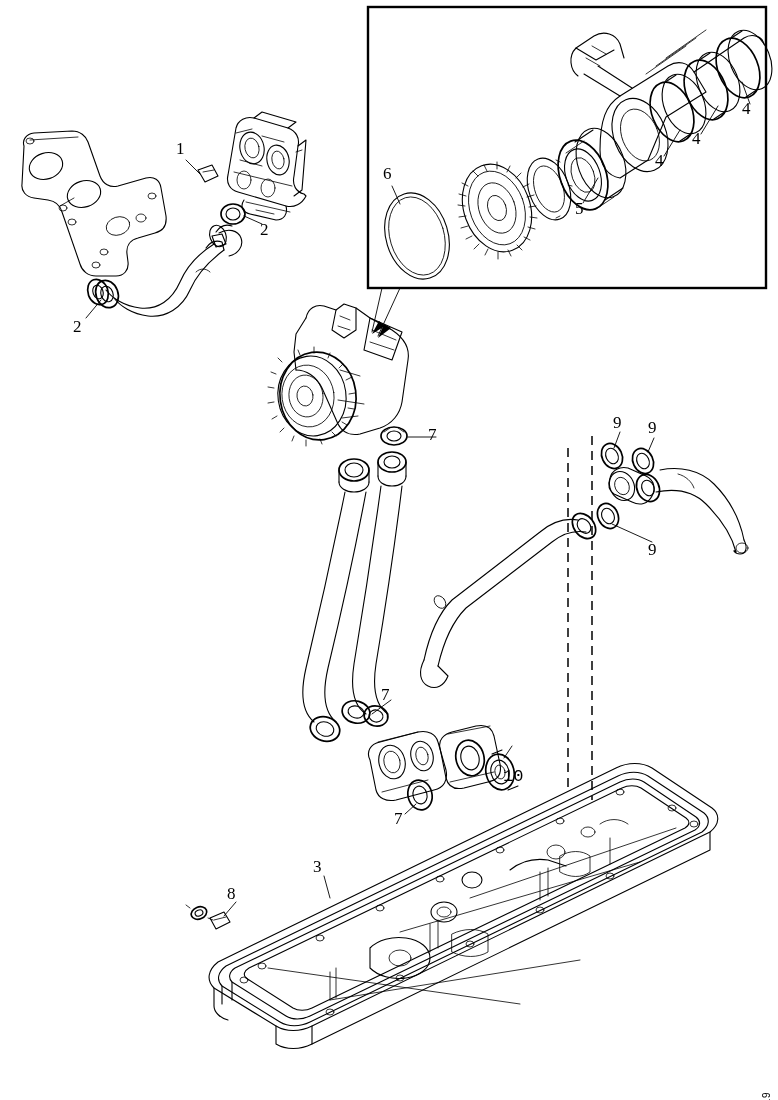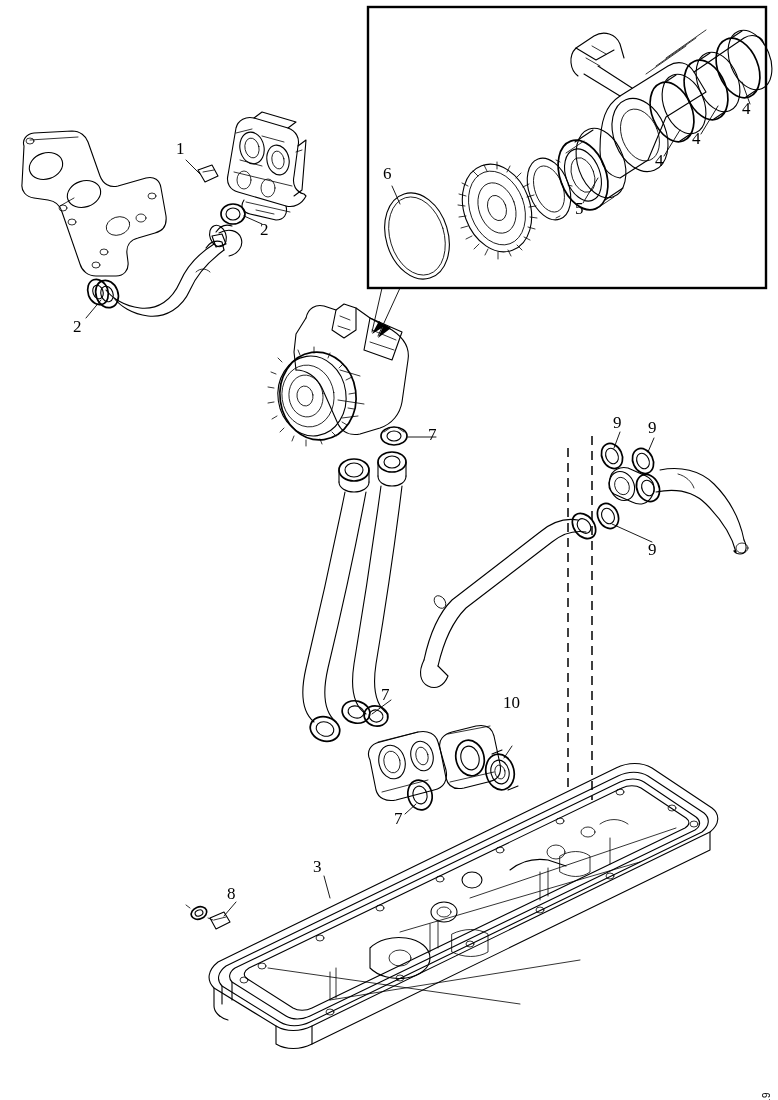--- a/index.html
+++ b/index.html
@@ -469,17 +469,17 @@
   <div class="callout" style="left:394px; top:810px;">7</div>
 
   <div class="callout" style="left:227px; top:885px;">8</div>
 
   <div class="callout" style="left:613px; top:414px;">9</div>
 
   <div class="callout" style="left:648px; top:419px;">9</div>
 
   <div class="callout" style="left:648px; top:541px;">9</div>
 
-  <div class="callout" style="left:503px; top:694px;">10</div>
+  <div class="callout" style="left:503px; top:768px;font-family:Liberation Mono, monospace;">10</div>
 
   <div class="refnum">1A7Z19</div>
 
 </div>
 
 </body></html>

